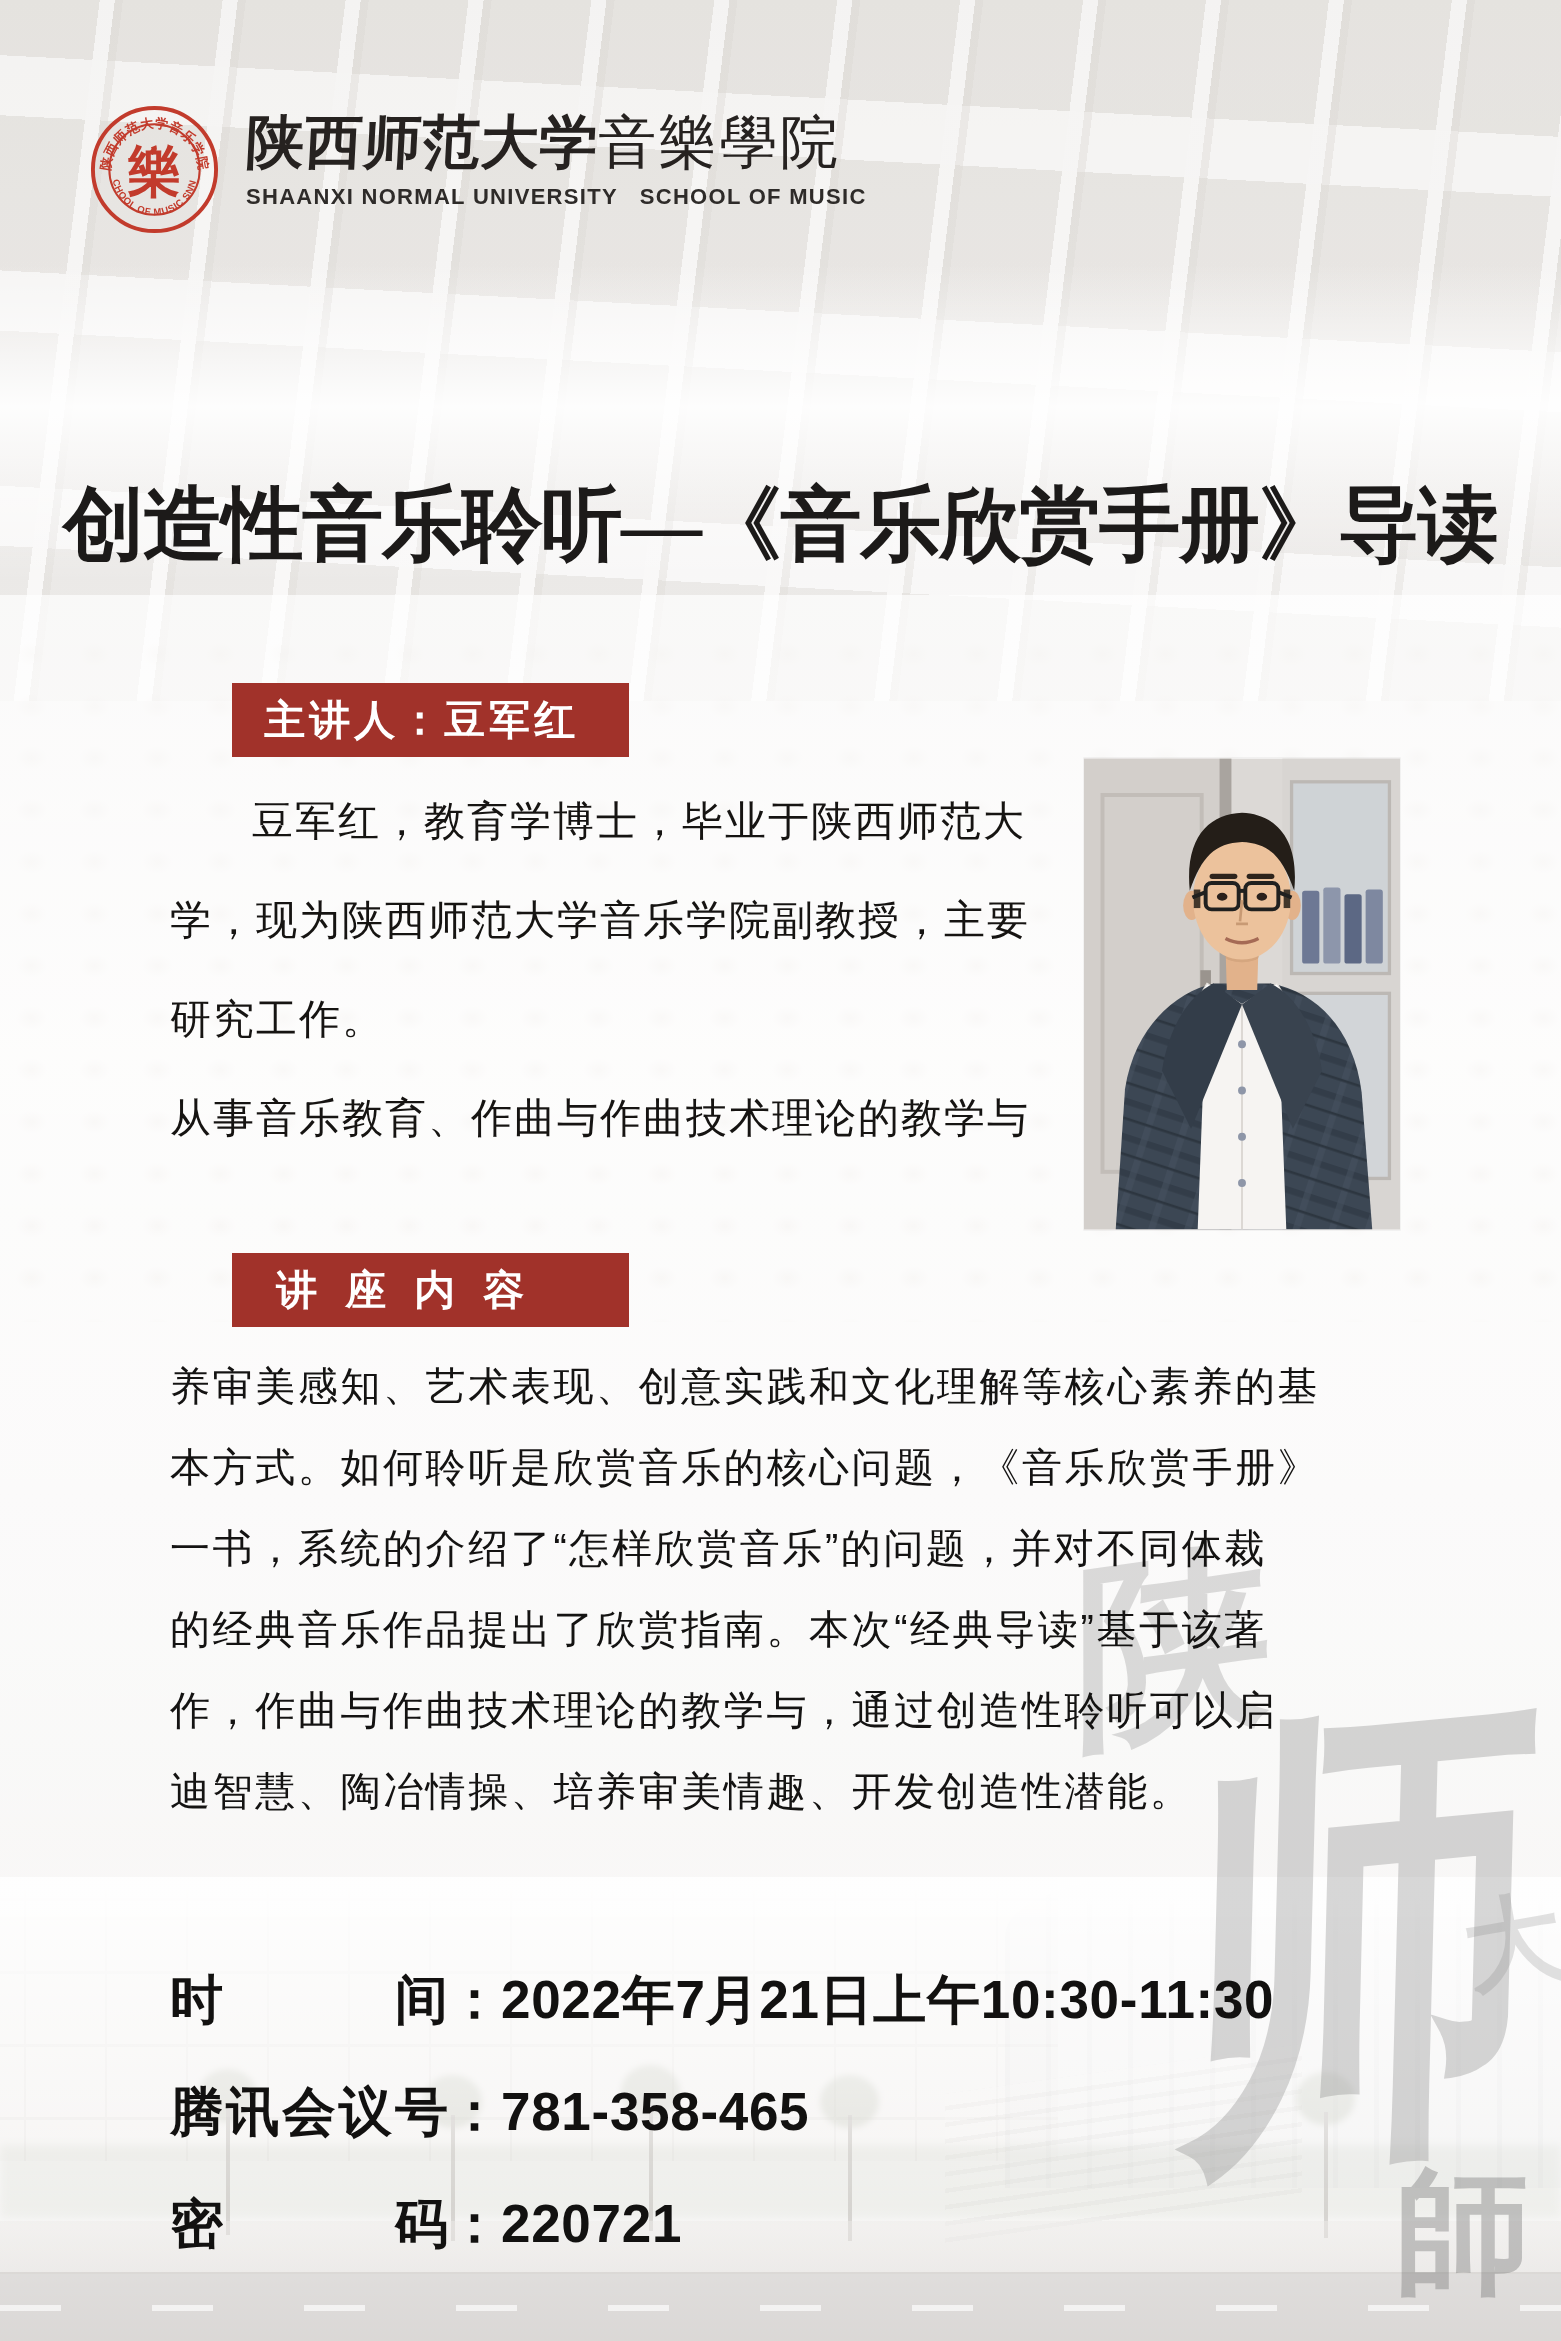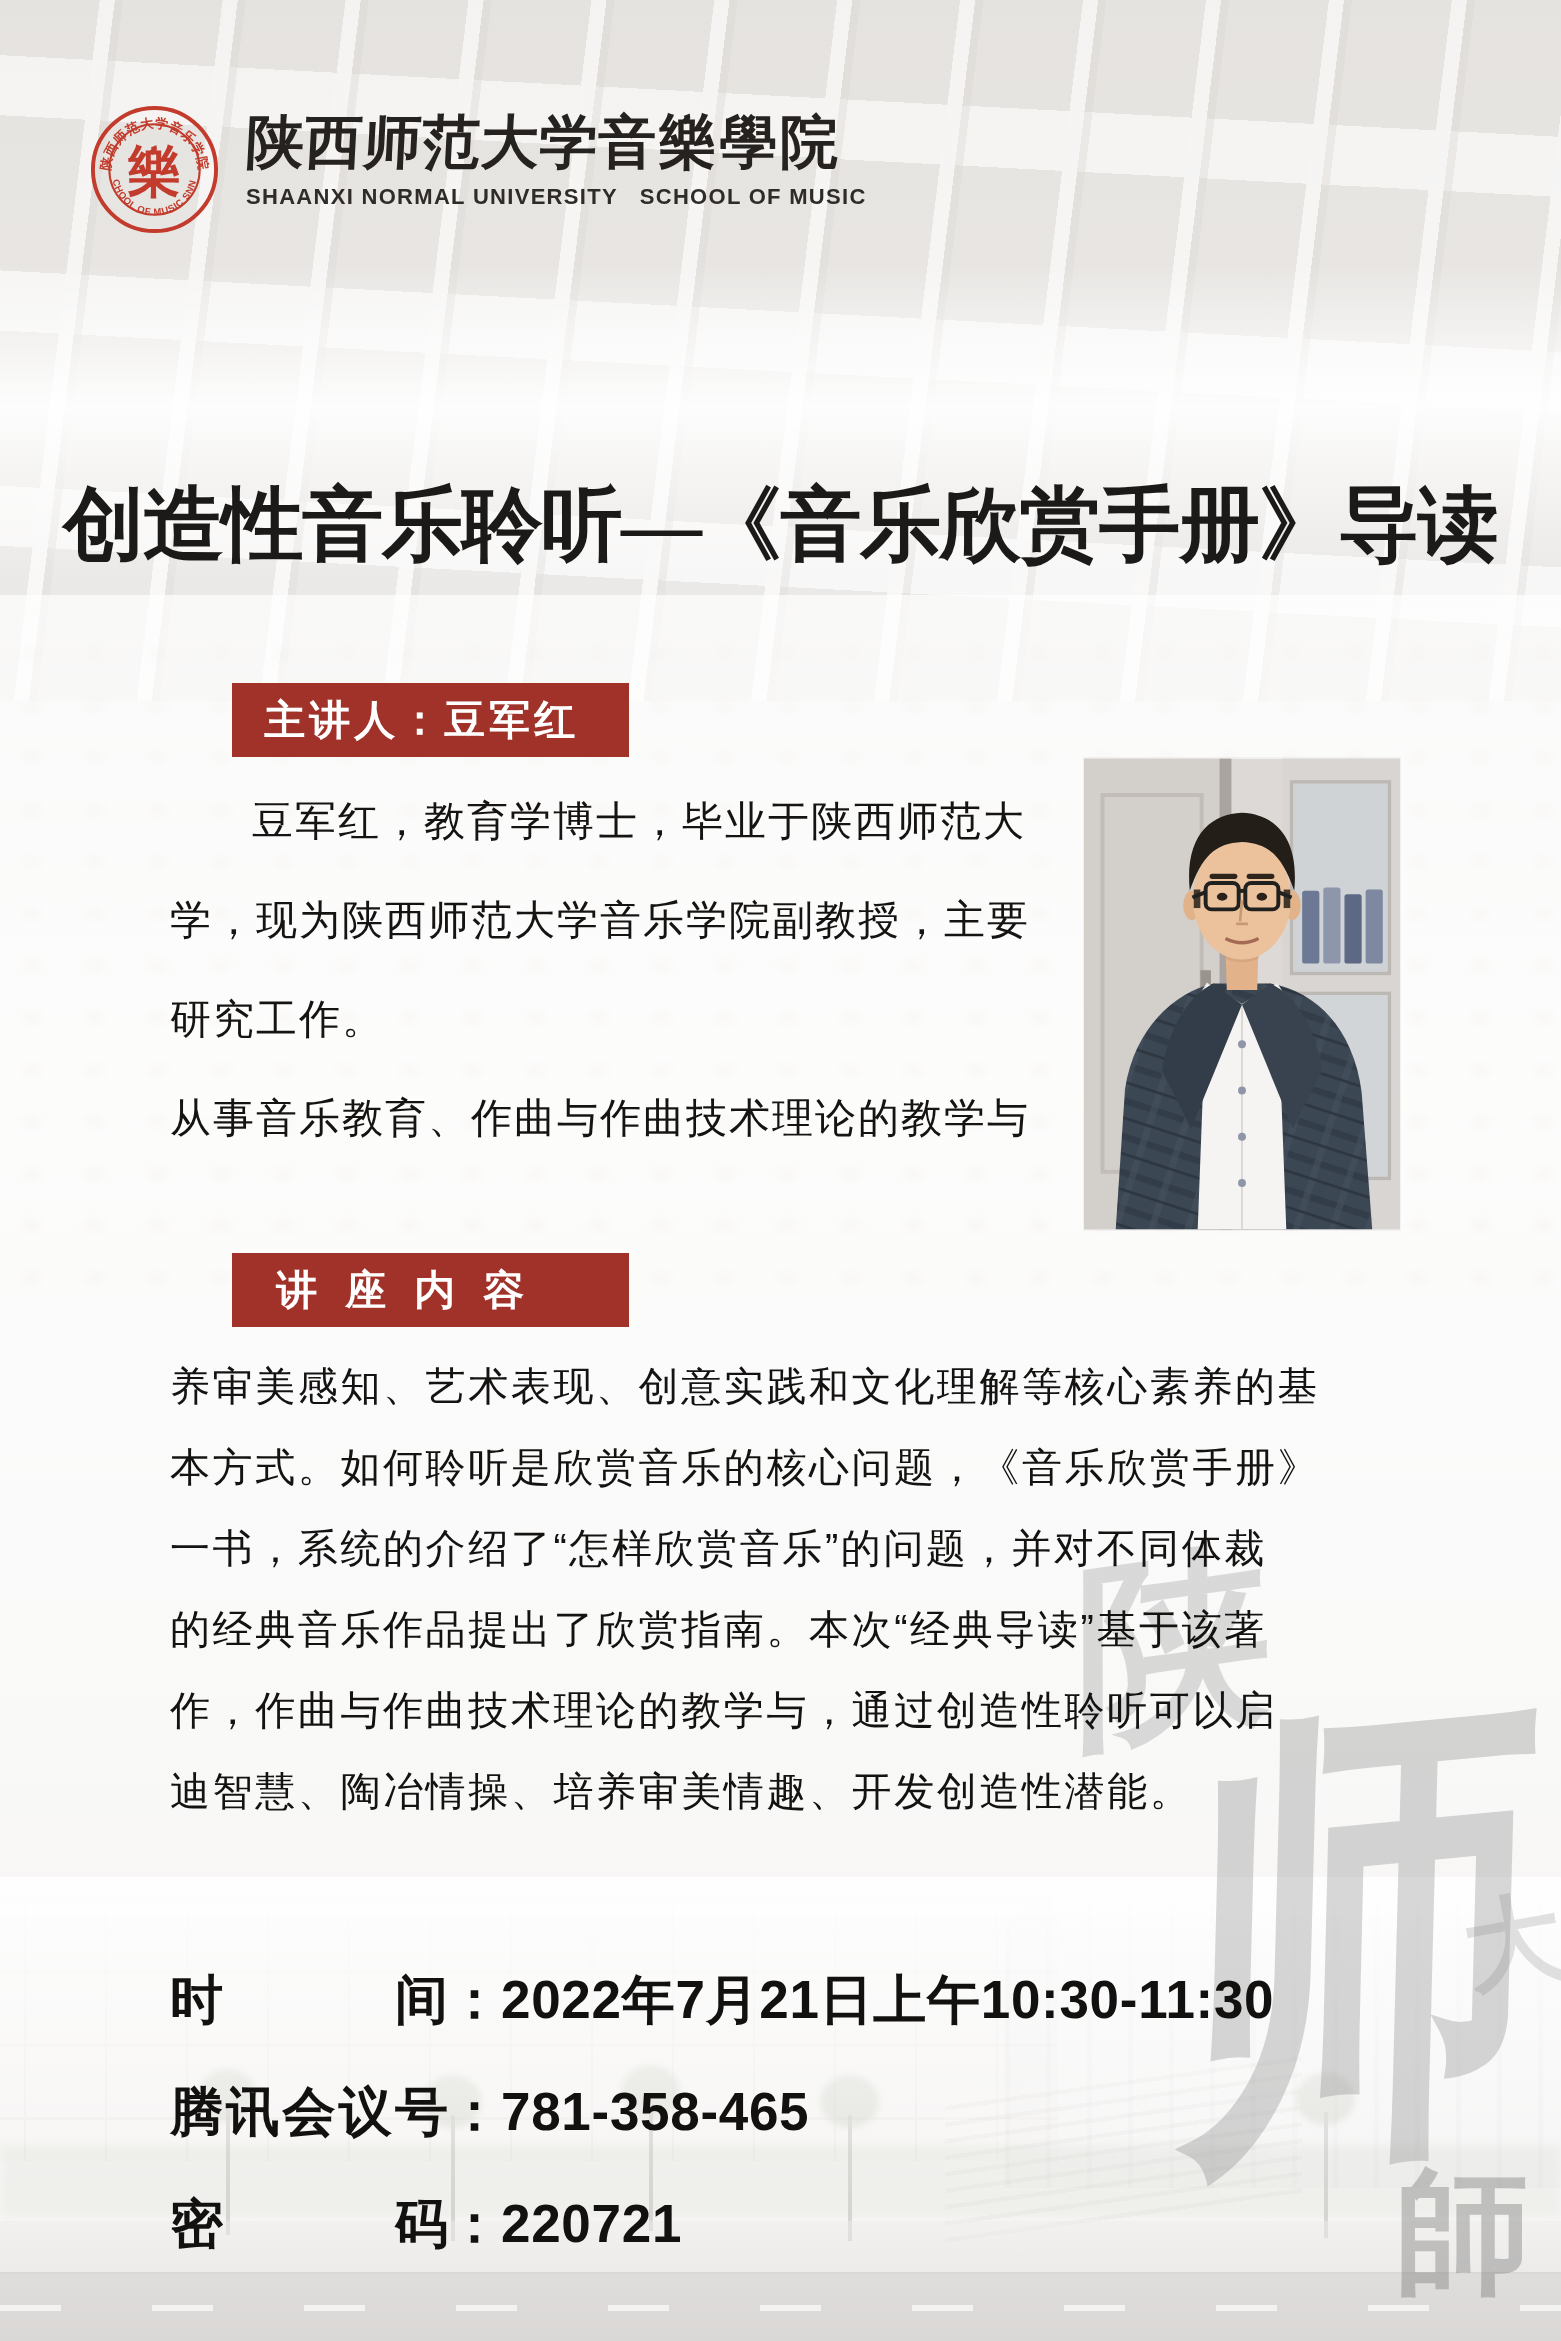--- a/index.html
+++ b/index.html
@@ -57,21 +57,21 @@
   .wm3 { left:1395px; top:2142px; font-size:136px; opacity:.42; }
   .wm4 { left:1464px; top:1877px; font-size:99px; opacity:.22; transform:rotate(-10deg); }
 
   
   .logo-block { position:absolute; left:89px; top:99px; z-index:5; }
   .seal { position:absolute; left:0; top:5.3px; width:131px; height:131px; }
   .logo-names { position:absolute; left:157px; top:12px; width:859px; }
   .logo-cn { font-family:"Liberation Serif","DejaVu Serif",serif; color:#262220; font-size:58px; line-height:1.1;
              letter-spacing:0.7px; white-space:nowrap; }
   .logo-cn .brush { font-weight:700; transform:skewX(-3deg); display:inline-block; }
-  .logo-cn .bold { font-weight:700; letter-spacing:2.6px; }
+  .logo-cn .bold { font-weight:400; letter-spacing:2.6px; }
   .logo-en { margin-top:9.3px; font-size:22px; font-weight:700; letter-spacing:1.3px; color:#2e2b29; white-space:pre; }
 
   
   .subtitle { position:absolute; left:0; top:334px; width:100%; text-align:center; z-index:5;
     font-family:"Liberation Serif","DejaVu Serif",serif; font-weight:700; font-size:61px; letter-spacing:1.3px;
     color:#9E1E24; text-shadow:1.3px 1.3px 0 rgba(120,20,20,.18); }
   .main-title { position:absolute; left:0; top:471px; width:100%; text-align:center; z-index:5;
     font-family:"Liberation Serif","DejaVu Serif",serif; font-weight:700; font-size:81px; letter-spacing:-1.3px;
     color:#1c1a19; }
 

